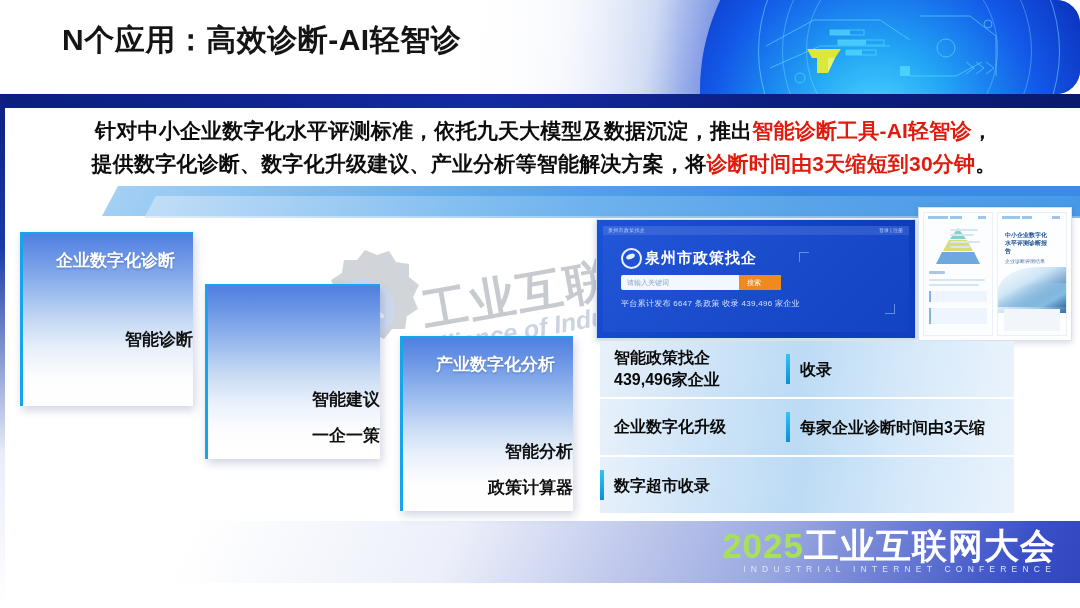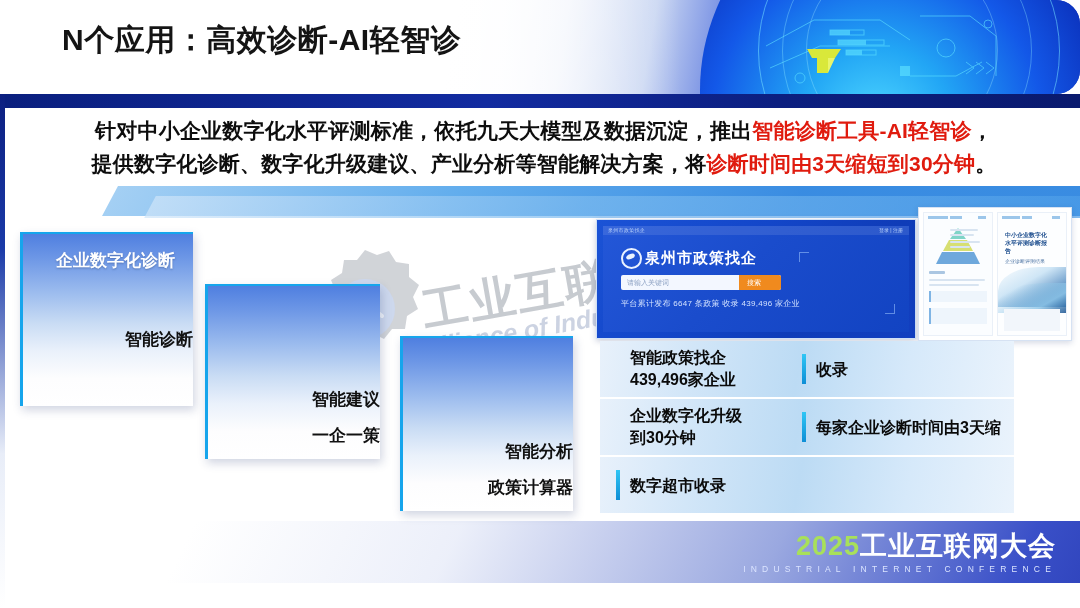--- a/index.html
+++ b/index.html
@@ -110,29 +110,29 @@
   .rp-wave{position:absolute;left:0;right:0;bottom:28px;height:40px;
            background:linear-gradient(150deg,rgba(255,255,255,0) 0%,#cfe6f6 40%,#2e6fb0 90%);border-radius:60% 0 0 0;}
   .rp-wave2{position:absolute;left:0;right:0;bottom:22px;height:30px;
            background:linear-gradient(150deg,rgba(255,255,255,0) 20%,#8fc6e8 70%,#17508f 100%);border-radius:70% 0 0 0;opacity:.85;}
   .rp-ft{position:absolute;left:6px;bottom:4px;right:6px;height:22px;background:#f2f6fb;}
 
   
   .rlist{position:absolute;left:600px;top:341px;width:414px;}
   .rrow{position:relative;height:56px;
         background:linear-gradient(100deg,#e8f1fb 0%,#d2e6f8 22%,#bcdbf4 48%,#d6e9fa 74%,#eaf3fc 100%);
-        border-top:2px solid #ffffff;display:flex;align-items:center;padding-left:16px;}
+        border-top:2px solid #ffffff;display:flex;align-items:center;}
   .rrow:first-child{border-top:none;}
   .rrow-l{width:172px;padding-left:14px;font-size:16px;font-weight:bold;color:#0a0a0a;line-height:22px;}
   .rrow-bar{width:4px;height:30px;background:linear-gradient(180deg,#2fc6f5,#0d8ed6);margin:0 10px 0 0;}
   .rrow-r{flex:1;font-size:16px;font-weight:bold;color:#0a0a0a;line-height:21px;padding-right:6px;}
 
   
   .flogo{position:absolute;right:24px;bottom:34px;text-align:right;}
-  .flogo-main{font-size:27px;font-weight:bold;letter-spacing:1px;line-height:30px;white-space:nowrap;margin-top:32px;}
+  .flogo-main{font-size:35px;font-weight:bold;letter-spacing:1px;line-height:30px;white-space:nowrap;margin-top:32px;}
   .flogo-main .y{color:#a8e05a;}
   .flogo-main .w{color:#ffffff;}
   .flogo-sub{font-size:8.5px;color:#dbe4ff;letter-spacing:5.2px;margin-top:3px;white-space:nowrap;}
 </style>
 </head>
 <body>
 
 <div class="slide">
 
   <div class="header">
@@ -205,20 +205,21 @@
     <div class="ch">企业数字化诊断</div>
     <div class="cl cl1">智能诊断</div>
   </div>
 
   <div class="card card2">
     <div class="cl cl2">一企一策</div>
     <div class="cl cl1">智能建议</div>
   </div>
 
   <div class="card card3">
+    <div class="ch">产业数字化分析</div>
     <div class="cl cl1">智能分析</div>
     <div class="cl cl2">政策计算器</div>
   </div>
 
   <div class="shot">
     <div class="shot-inner">
       <div class="shot-topbar">
         <span class="shot-tb-l">泉州市政策找企</span>
         <span class="shot-tb-r">登录 | 注册</span>
       </div>
@@ -269,21 +270,20 @@
       <div class="rrow-l">
         <div>智能政策找企</div>
         <div>439,496家企业</div>
       </div>
       <div class="rrow-bar"></div>
       <div class="rrow-r">收录</div>
     </div>
     <div class="rrow">
       <div class="rrow-l">
         <div>企业数字化升级</div>
-        <div>到30分钟</div>
       </div>
       <div class="rrow-bar"></div>
       <div class="rrow-r">每家企业诊断时间由3天缩</div>
     </div>
     <div class="rrow">
       <div class="rrow-bar"></div>
       <div class="rrow-r">数字超市收录</div>
     </div>
   </div>
 

